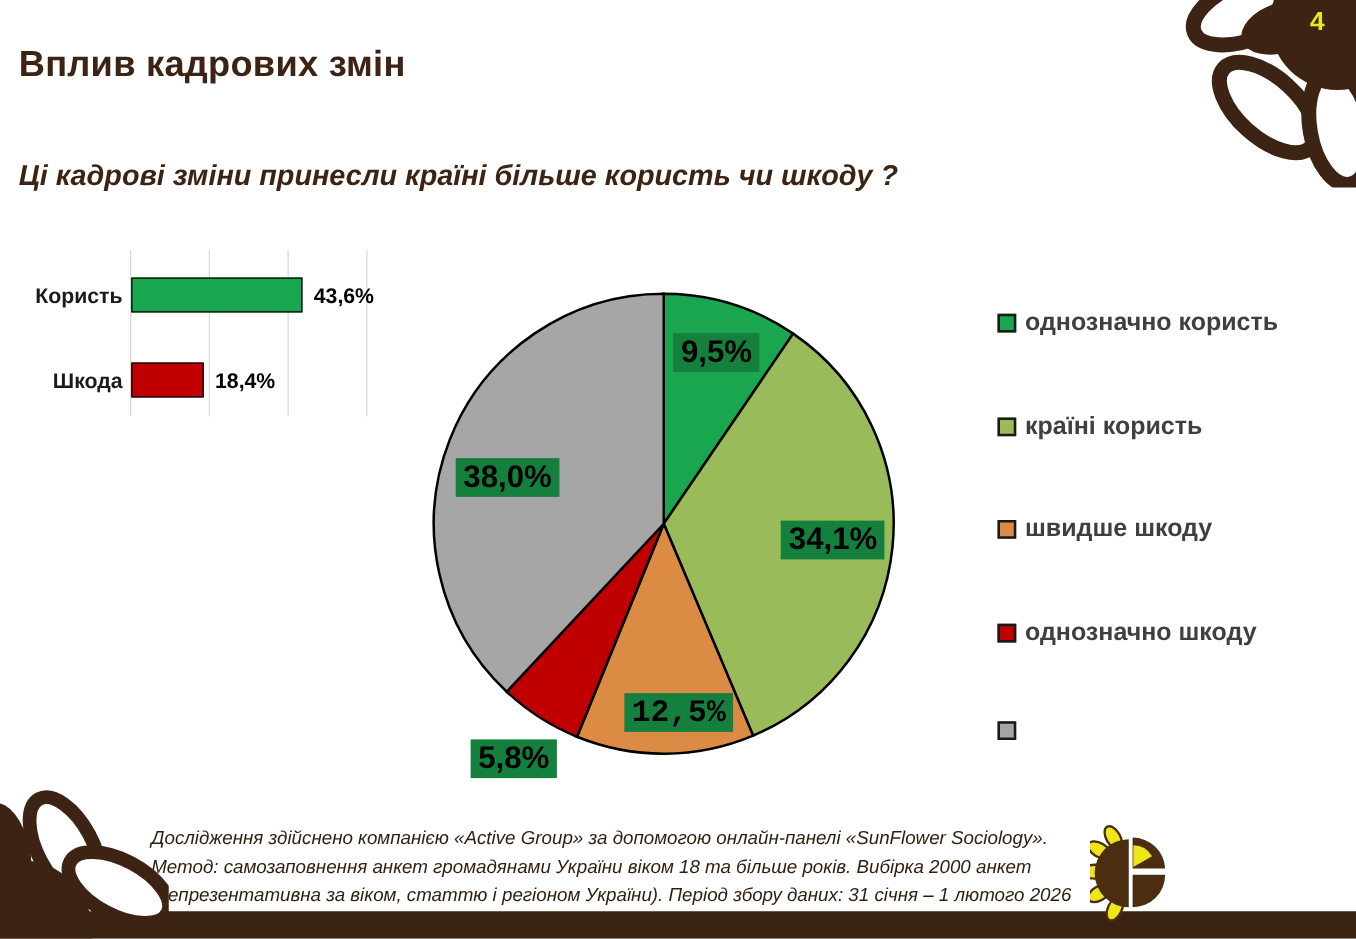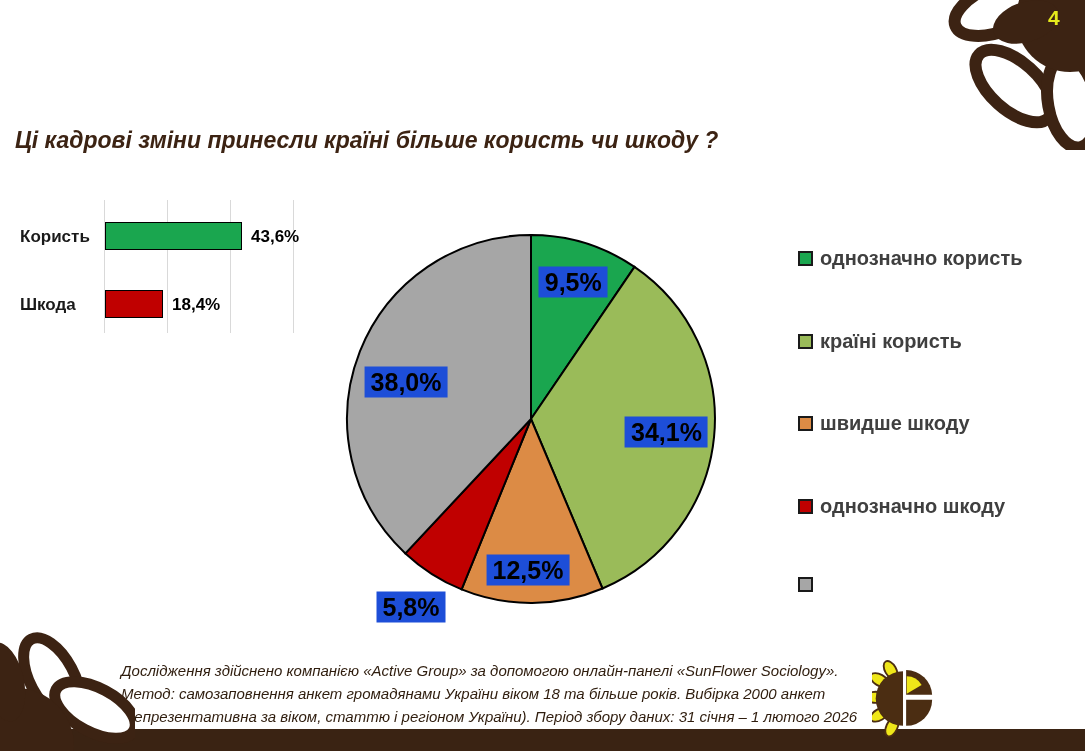--- a/index.html
+++ b/index.html
@@ -13,28 +13,28 @@
     font-size:29px; font-weight:bold; color:#3C2313; letter-spacing:0.2px;
   }
   .question {
     position:absolute; left:15px; top:127px; width:820px;
     font-size:23px; font-weight:bold; font-style:italic; color:#3C2313;
   }
   
   .bar-chart { position:absolute; left:20px; top:196px; width:305px; height:145px; }
   .gridline { position:absolute; top:4px; height:133px; width:1px; background:#D9D9D9; }
   .bar-row { position:absolute; left:0; height:28px; }
-  .bar-cat { position:absolute; left:0; width:78px; top:5px; text-align:left;
+  .bar-cat { position:absolute; left:0; width:78px; top:5px; text-align:right;
              font-size:17px; font-weight:bold; color:#1a1a1a; }
   .bar-rect { position:absolute; left:85px; top:0; height:28px; border:1px solid #000; }
   .bar-val { position:absolute; top:5px; font-size:17px; font-weight:bold; color:#000; white-space:nowrap; }
   
   .pie-wrap { position:absolute; left:321px; top:209px; width:420px; height:420px; }
   .pie-label {
-    position:absolute; transform:translate(-50%,-50%); background:#1d4ed8;
+    position:absolute; transform:translate(-50%,-50%); background:#15803d;
     font-size:25px; font-weight:bold; color:#000; padding:1px 6px; white-space:nowrap;
   }
   
   .legend { position:absolute; left:798px; top:0; width:280px; height:650px; }
   .legend-item { position:absolute; left:0; display:flex; align-items:center; }
   .legend-swatch { width:15px; height:15px; border:2px solid #1a1a1a; flex:0 0 auto; }
   .legend-label { margin-left:7px; font-size:20px; font-weight:bold; color:#3F3F3F; white-space:nowrap; }
   
   .footer-text { position:absolute; left:121px; top:659px; width:745px;
     font-size:15px; line-height:23px; font-style:italic; color:#2F1D0E; }
@@ -57,20 +57,21 @@
 
   <svg class="flower-tr" width="155" height="150" viewBox="0 0 155 150">
     <ellipse cx="70" cy="8" rx="48" ry="23" transform="rotate(-22 70 8)" fill="#ffffff" stroke="#3C2313" stroke-width="12"></ellipse>
     <ellipse cx="84" cy="86" rx="47" ry="24" transform="rotate(42 84 86)" fill="#ffffff" stroke="#3C2313" stroke-width="12"></ellipse>
     <ellipse cx="142" cy="102" rx="46" ry="24" transform="rotate(80 142 102)" fill="#ffffff" stroke="#3C2313" stroke-width="12"></ellipse>
     <circle cx="140" cy="18" r="54" fill="#3C2313"></circle>
     <ellipse cx="96" cy="22" rx="34" ry="20" transform="rotate(-18 96 22)" fill="#3C2313"></ellipse>
   </svg>
   <div class="page-number">4</div>
 
+  <h1 class="page-title">Вплив кадрових змін</h1>
   <div class="question">Ці кадрові зміни принесли країні більше користь чи шкоду ?</div>
 
   <div class="bar-chart" id="bar-chart">
       <div class="gridline" style="left: 84px;"></div>
       <div class="gridline" style="left: 147px;"></div>
       <div class="gridline" style="left: 210px;"></div>
       <div class="gridline" style="left: 273px;"></div>
       <div class="bar-row" style="top: 26px; width: 305px;">
         <div class="bar-cat">Користь</div>
         <div class="bar-rect" style="width: 137px; background: rgb(26, 166, 79);"></div>
@@ -87,21 +88,21 @@
     <svg id="pie-svg" width="420" height="420" viewBox="0 0 420 420">
         <path d="M210,210 L210.0,26.0 A184,184 0 0 1 313.5,57.9 Z" fill="#1AA64F" stroke="#000000" stroke-width="2"></path>
         <path d="M210,210 L313.5,57.9 A184,184 0 0 1 281.5,379.5 Z" fill="#9ABB59" stroke="#000000" stroke-width="2"></path>
         <path d="M210,210 L281.5,379.5 A184,184 0 0 1 140.6,380.4 Z" fill="#DC8B45" stroke="#000000" stroke-width="2"></path>
         <path d="M210,210 L140.6,380.4 A184,184 0 0 1 84.4,344.4 Z" fill="#C00000" stroke="#000000" stroke-width="2"></path>
         <path d="M210,210 L84.4,344.4 A184,184 0 0 1 210.0,26.0 Z" fill="#A6A6A6" stroke="#000000" stroke-width="2"></path>
       </svg>
     <div id="pie-labels">
         <div class="pie-label" style="left: 252.242px; top: 72.8372px;">9,5%</div>
         <div class="pie-label" style="left: 345.492px; top: 223.466px;">34,1%</div>
-        <div class="pie-label" style="left: 207px; top: 360.877px;">12,5%</div>
+        <div class="pie-label" style="left: 222px; top: 360.877px; font-family: Liberation Mono, monospace;">12,5%</div>
         <div class="pie-label" style="left: 90.0068px; top: 397.537px;">5,8%</div>
         <div class="pie-label" style="left: 85.0534px; top: 160.703px; margin-top: 12px;">38,0%</div>
       </div>
   </div>
 
   <div class="legend" id="legend">
       <div class="legend-item" style="top: 247px;">
         <span class="legend-swatch" style="background: rgb(26, 166, 79);"></span>
         <span class="legend-label">однозначно користь</span>
       </div>

